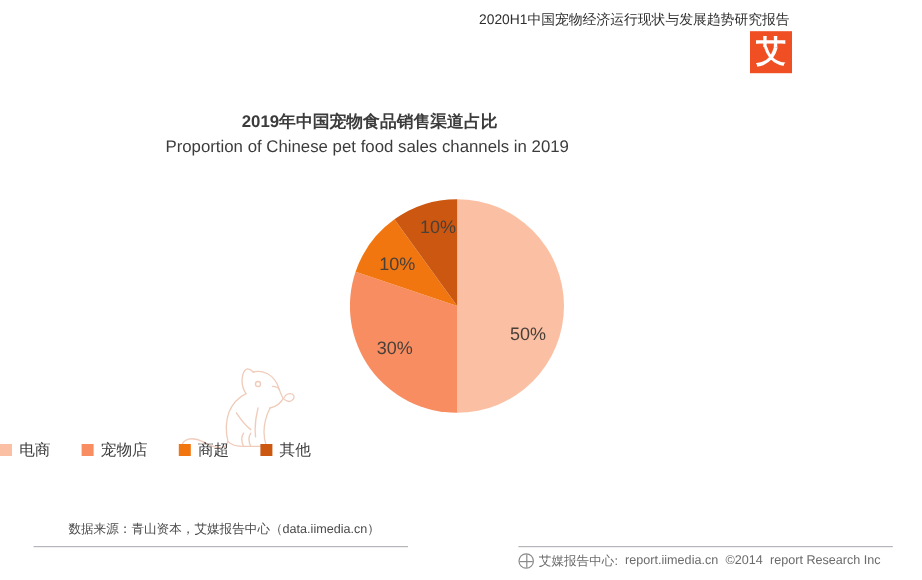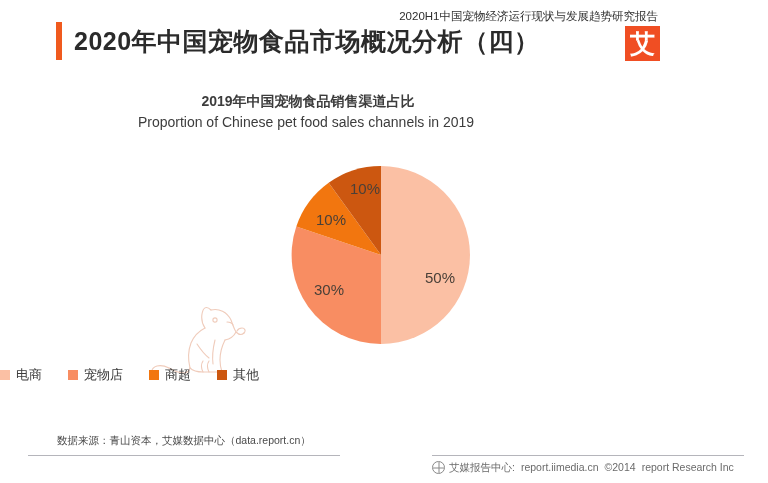--- a/index.html
+++ b/index.html
@@ -236,24 +236,20 @@
   }
   .footer-seg { margin-right: 6px; }
 </style>
 </head>
 <body>
 
 <div class="header">
 
   <div class="report-line">2020H1中国宠物经济运行现状与发展趋势研究报告</div>
 
-  <div class="title-wrap">
-    <div class="title-accent"></div>
-    <div class="page-title">2020年中国宠物食品市场概况分析（四）</div>
-  </div>
 
   <div class="logo">
     <div class="logo-mark">艾</div>
   </div>
 </div>
 
 <div class="chart-title-cn">2019年中国宠物食品销售渠道占比</div>
 <div class="chart-title-en">Proportion of Chinese pet food sales channels in 2019</div>
 
 <div class="chart-area">
@@ -307,21 +303,21 @@
   <div class="legend-item">
     <span class="legend-swatch" style="background:#F2760F"></span>
     <span class="legend-label">商超</span>
   </div>
   <div class="legend-item">
     <span class="legend-swatch" style="background:#CC5710"></span>
     <span class="legend-label">其他</span>
   </div>
 </div>
 
-<div class="source-note">数据来源：青山资本，艾媒数据中心（data.report.cn）</div>
+<div class="source-note">数据来源：青山资本，艾媒报告中心（data.iimedia.cn）</div>
 
 <div class="rule-left"></div>
 <div class="rule-right"></div>
 
 <div class="footer-bar">
   <span class="footer-globe"></span>
   <span class="footer-seg">艾媒报告中心:</span>
   <span class="footer-seg">report.iimedia.cn</span>
   <span class="footer-seg">©2014</span>
   <span class="footer-seg">report Research Inc</span>

